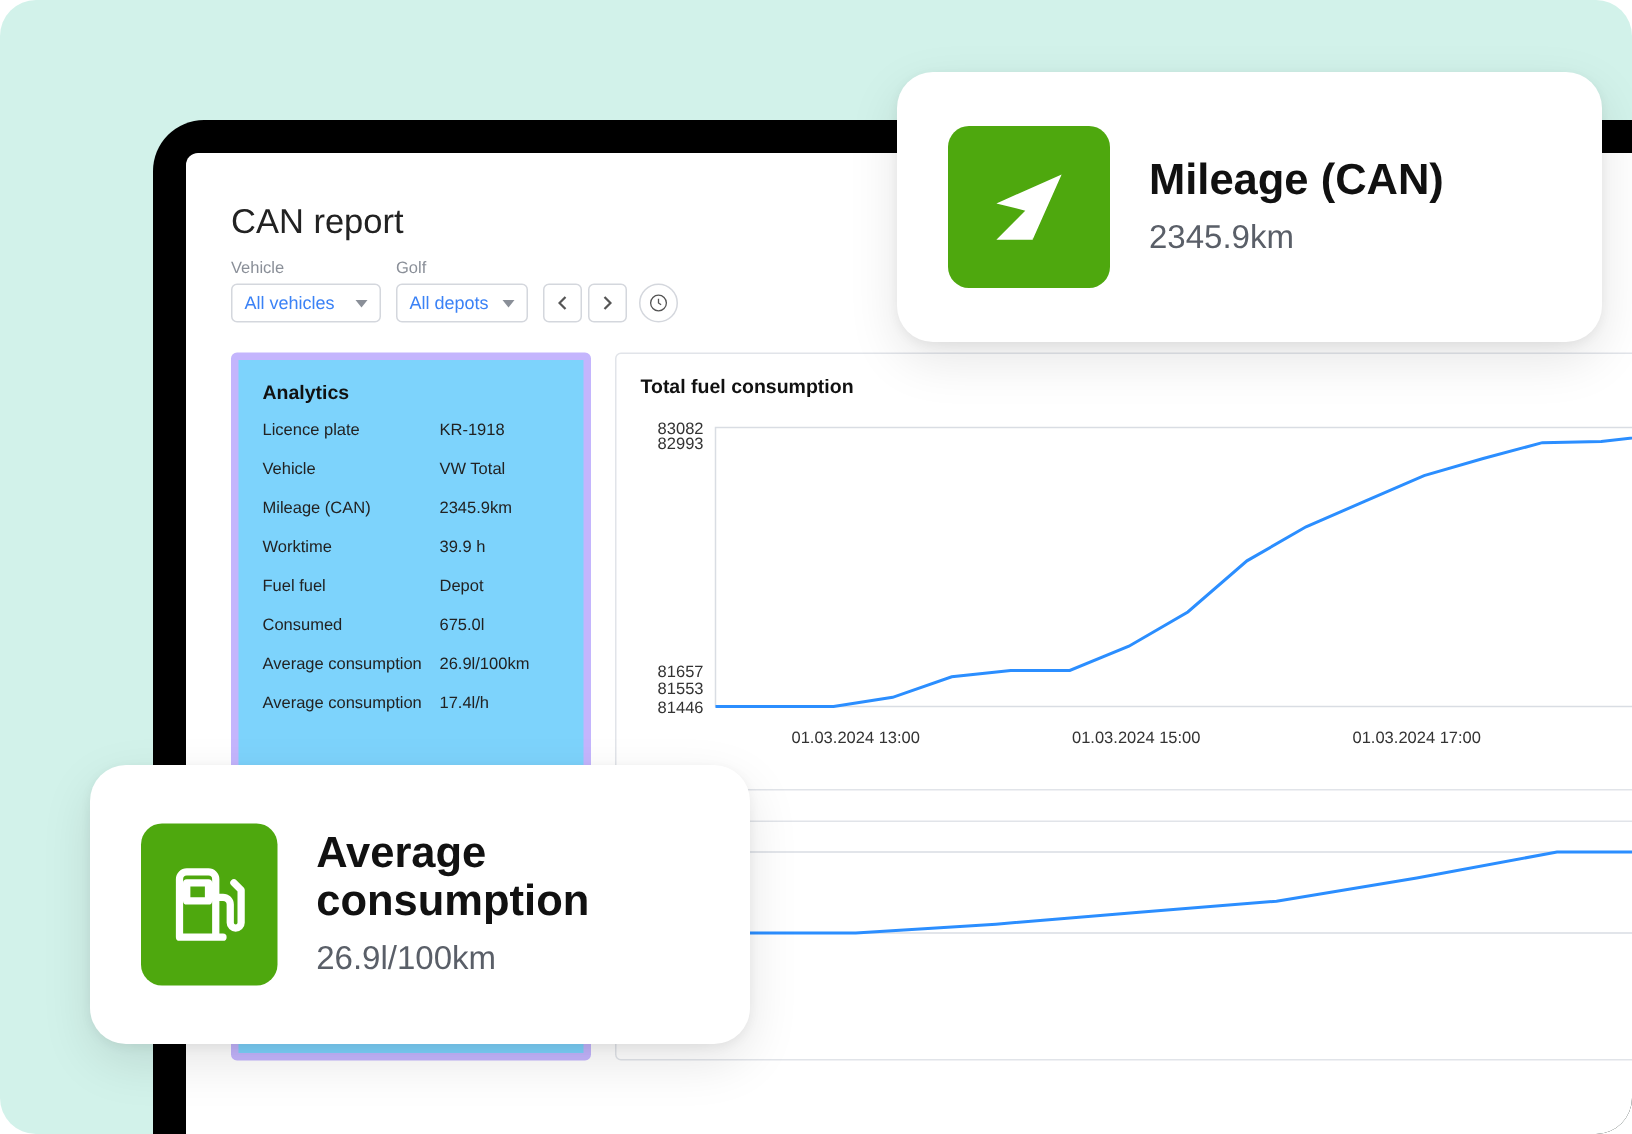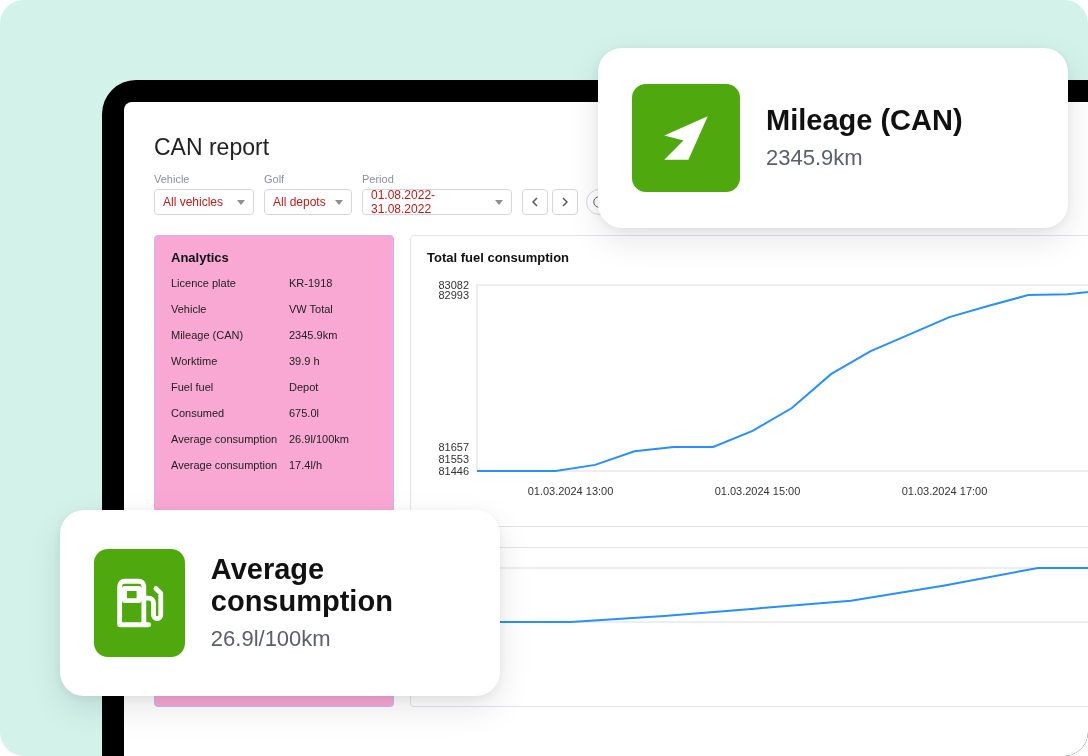--- a/index.html
+++ b/index.html
@@ -48,21 +48,21 @@
   .filter-label { font-size: 11px; color: #8a8f98; }
   .select {
     display: flex;
     align-items: center;
     justify-content: space-between;
     height: 26px;
     border: 1px solid #d4d7dd;
     border-radius: 4px;
     padding: 0 8px;
     font-size: 12px;
-    color: #b91c1c;
+    color: #3b82f6;
     background: #fff;
     gap: 8px;
     cursor: pointer;
   }
   .select.vehicle { width: 100px; }
   .select.depot { width: 88px; }
   .select.period { width: 150px; }
   .caret-down { width: 0; height: 0; border-left: 4px solid transparent; border-right: 4px solid transparent; border-top: 5px solid #8a8f98; }
   .nav-btns { display: flex; gap: 4px; align-items: center; }
   .sq-btn {
@@ -83,24 +83,24 @@
     display: flex; align-items: center; justify-content: center;
     cursor: pointer;
     margin-left: 4px;
   }
   .clock-btn svg { width: 14px; height: 14px; stroke: #555; fill: none; stroke-width: 1.5; }
 
   .content-row { display: flex; gap: 16px; }
 
   .analytics-panel {
     width: 240px;
-    border: 1px solid #c4b5fd;
+    border: 5px solid #c4b5fd;
     border-radius: 4px;
     padding: 14px 16px 10px 16px;
-    background: #f9a8d4;
+    background: #7dd3fc;
   }
   .analytics-title {
     font-size: 13px;
     font-weight: 700;
     color: #111;
     margin-bottom: 12px;
   }
   .analytics-rows { display: flex; flex-direction: column; gap: 14px; }
   .arow { display: flex; align-items: center; font-size: 11px; color: #333; }
   .arow .k { width: 118px; color: #222; }
@@ -171,27 +171,20 @@
           <div class="filter-label">Vehicle</div>
           <div class="select vehicle">
             <span>All vehicles</span>
             <span class="caret-down"></span>
           </div>
         </div>
         <div class="filter-group">
           <div class="filter-label">Golf</div>
           <div class="select depot">
             <span>All depots</span>
-            <span class="caret-down"></span>
-          </div>
-        </div>
-        <div class="filter-group">
-          <div class="filter-label">Period</div>
-          <div class="select period">
-            <span>01.08.2022-31.08.2022</span>
             <span class="caret-down"></span>
           </div>
         </div>
         <div class="nav-btns">
           <div class="sq-btn">
             <svg width="6" height="10" viewBox="0 0 6 10">
                 <path d="M5 1 L1 5 L5 9" fill="none" stroke="#555" stroke-width="1.5"></path>
               </svg>
           </div>
           <div class="sq-btn">

